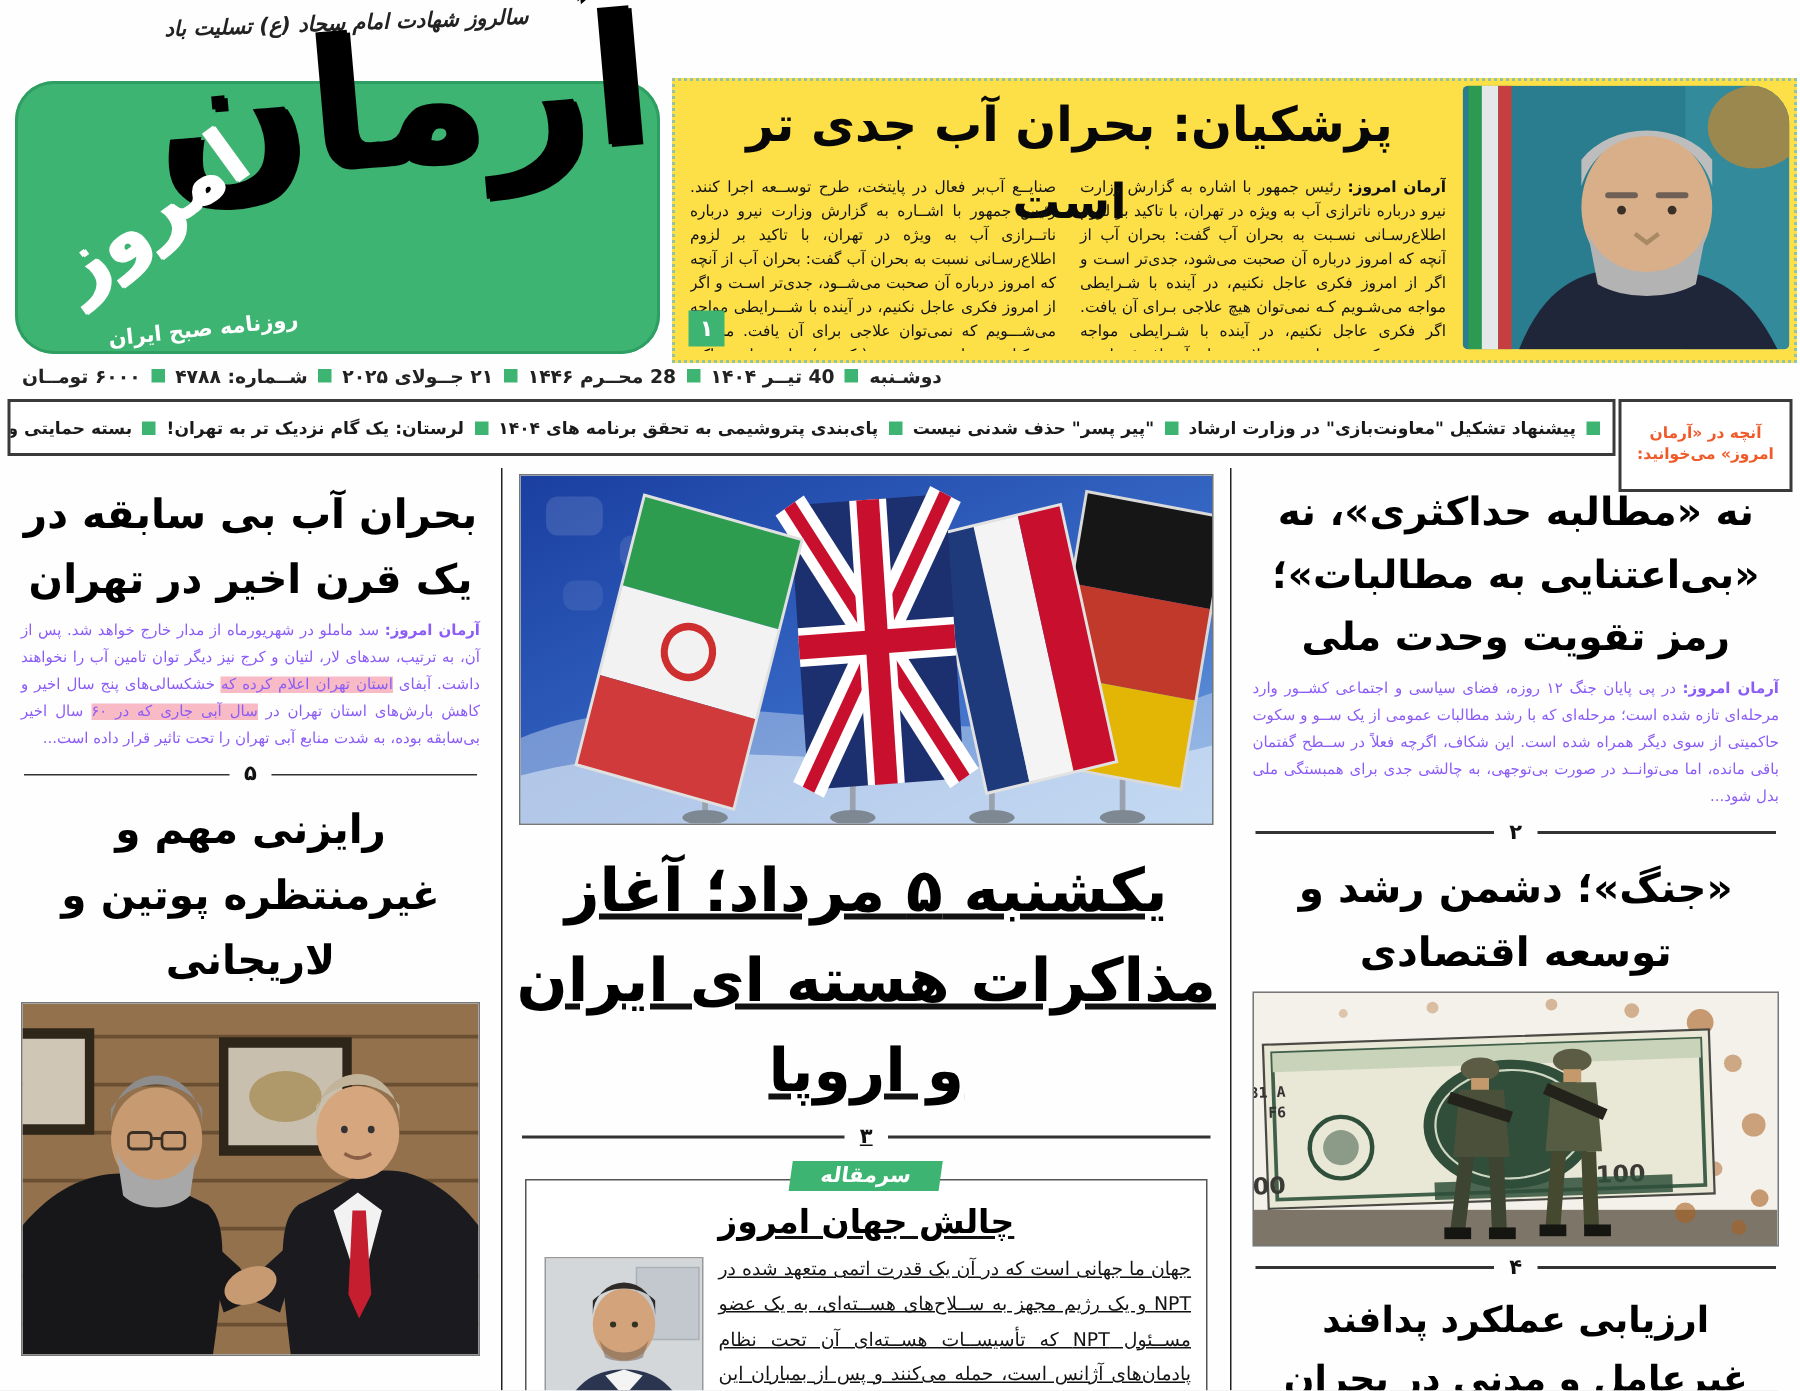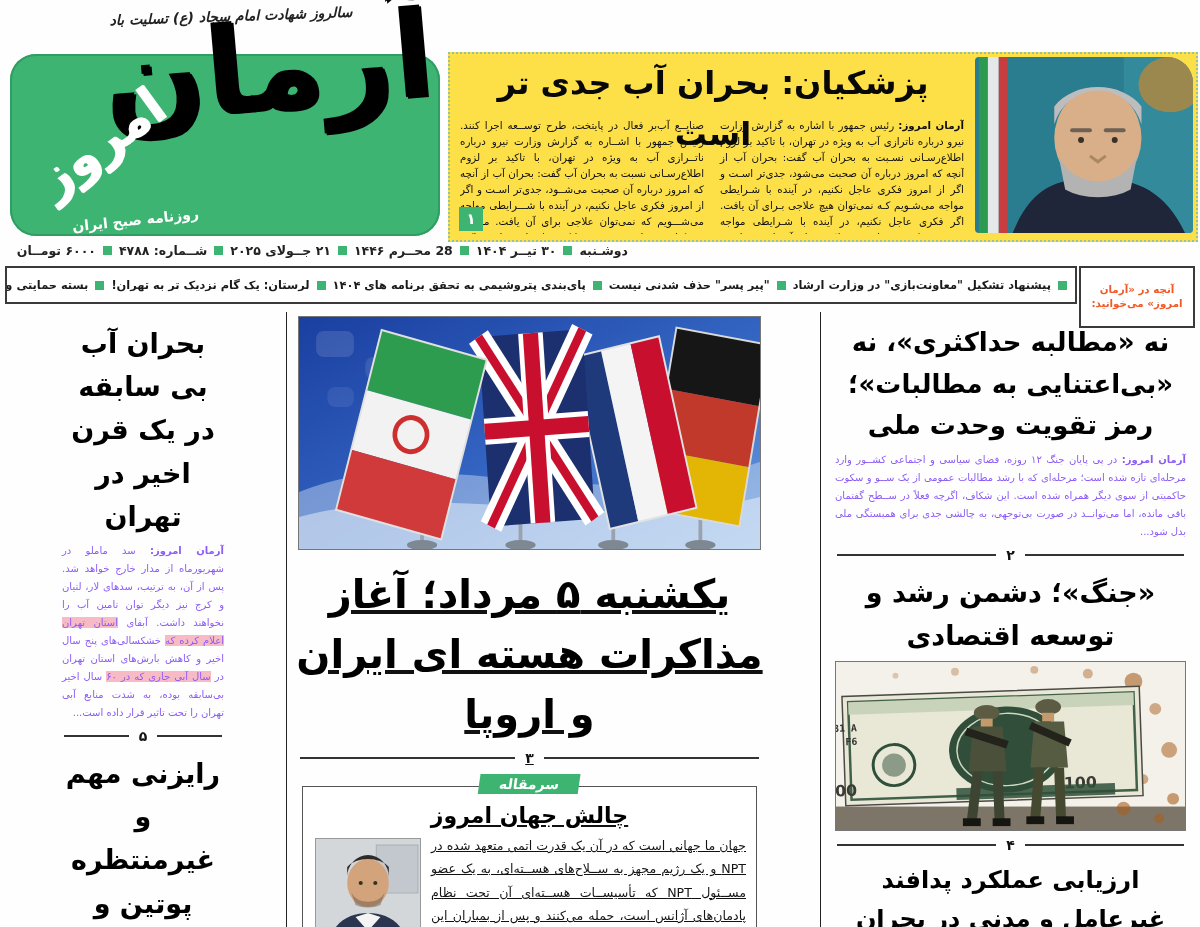--- a/index.html
+++ b/index.html
@@ -34,21 +34,21 @@
               color:#fff;font-weight:bold;font-size:15px;display:flex;align-items:center;justify-content:center;}
   
   .ticker-label{position:absolute;top:266px;right:5px;width:108px;height:34px;border:2px solid #3a3a3a;
                 display:flex;align-items:center;justify-content:center;text-align:center;
                 color:#f05a28;font-size:10.3px;font-weight:bold;line-height:1.35;padding:12px 2px;background:#fff;}
   .ticker-items{position:absolute;top:266px;right:123px;left:5px;height:34px;border:2px solid #3a3a3a;
                 display:flex;direction:rtl;align-items:center;gap:7px;padding:0 8px;background:#fff;
                 font-size:11.4px;font-weight:bold;white-space:nowrap;overflow:hidden;color:#1a1a1a;}
   
   .columns{position:absolute;top:312px;left:0;right:0;bottom:0;display:flex;direction:rtl;}
-  .col{box-sizing:border-box;padding:2px 12px 0 12px;margin-left:48px;}
+  .col{box-sizing:border-box;padding:2px 12px 0 12px;}
   .col-r{width:380px;border-left:1.5px solid #222;}
   .col-c{width:486px;border-left:1.5px solid #222;padding:2px 9px 0 9px;text-decoration:underline;}
   .col-l{flex:1;}
   .hl{font-weight:bold;text-align:center;color:#000;margin:8px 0 4px;}
   .hl-26{font-size:26px;line-height:1.6;}
   .hl-27{font-size:27px;line-height:1.6;}
   .hl-24{font-size:24px;line-height:1.6;}
   .hl-40{font-size:40px;line-height:1.5;margin:14px 0 6px;}
   .body-sm{font-size:10px;line-height:1.8;text-align:justify;color:#8b5cf6;margin:2px 2px 6px;}
   .pref{display:flex;align-items:center;gap:10px;margin:6px 4px;}
@@ -75,21 +75,21 @@
 
   <div class="masthead">
     <div class="mast-title">آرمان</div>
     <div class="mast-sub">امروز</div>
     <div class="mast-tagline">روزنامه صبح ایران</div>
   </div>
 
   <div class="dateline">
     <span>دوشـنبه</span>
       <span class="sq"></span>
-    <span>۳۰ تیــر ۱۴۰۴</span>
+    <span>40 تیــر ۱۴۰۴</span>
       <span class="sq"></span>
     <span>28 محــرم ۱۴۴۶</span>
       <span class="sq"></span>
     <span>۲۱ جــولای ۲۰۲۵</span>
       <span class="sq"></span>
     <span>شــماره: ۴۷۸۸</span>
       <span class="sq"></span>
     <span>۶۰۰۰ تومــان</span>
   </div>
 

